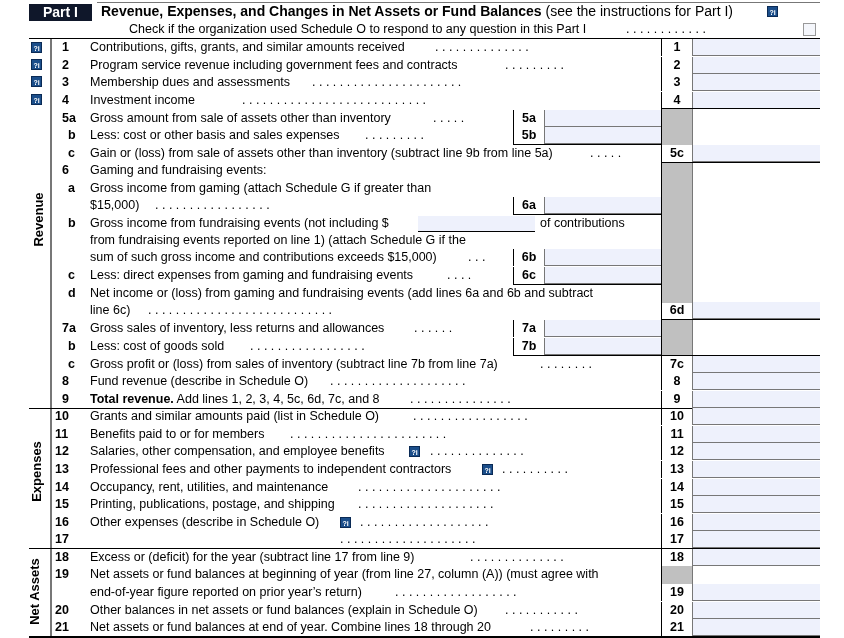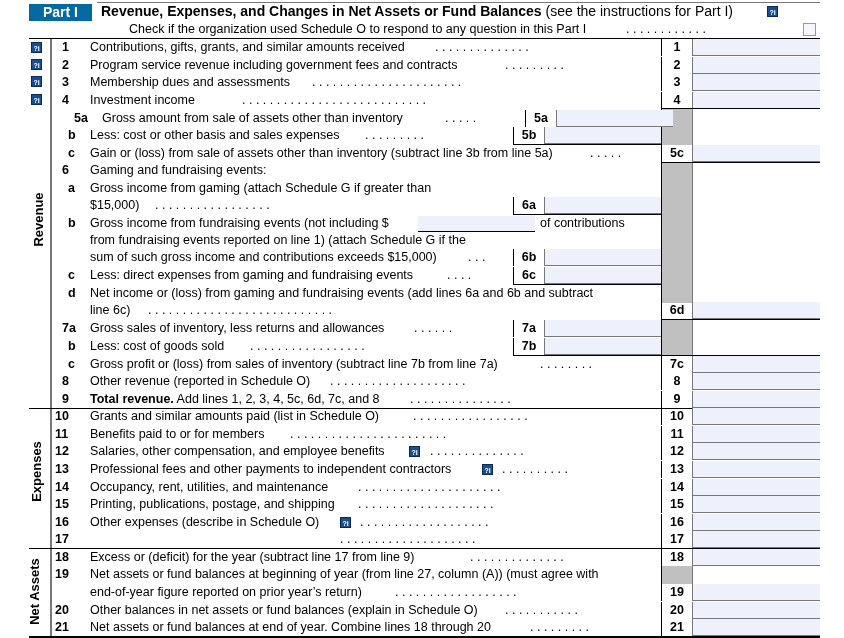--- a/index.html
+++ b/index.html
@@ -1,18 +1,18 @@
 <!DOCTYPE html>
 <html><head>
 <meta charset="utf-8">
 <style>
   html,body{margin:0;padding:0;background:#fff;}
   body{width:844px;height:638px;position:relative;overflow:hidden;font-family:"Liberation Sans",sans-serif;font-size:12.5px;color:#000;}
   .abs{position:absolute;}
-  .partbox{left:29px;top:4px;width:63px;height:17px;background:#0369a1;color:#fff;font-weight:bold;font-size:14px;line-height:17px;text-align:center;}
+  .partbox{left:29px;top:4px;width:63px;height:17px;background:#0f172a;color:#fff;font-weight:bold;font-size:14px;line-height:17px;text-align:center;}
   .title{left:101px;top:3px;font-size:14px;line-height:17px;white-space:nowrap;}
   .title b{font-weight:bold;}
   .hline{height:1px;background:#000;}
   .help{width:11px;height:11px;background:#1b4e8a;border:1px solid #0a2a55;color:#fff;font-size:7px;font-weight:bold;line-height:11px;text-align:center;box-sizing:border-box;}
   .row{position:absolute;height:17px;line-height:17px;white-space:nowrap;}
   .num{position:absolute;font-weight:bold;text-align:left;}
   .txt{position:absolute;left:90px;}
   .dots{position:absolute;letter-spacing:0;color:#000;}
   .mainlbl{position:absolute;left:661px;width:32px;text-align:center;font-weight:bold;border-left:1px solid #000;border-right:1px solid #777;box-sizing:border-box;height:17px;line-height:17px;}
   .maininp{position:absolute;left:693px;width:127px;height:17px;background:#eef1fc;border-bottom:1px solid #777;box-sizing:border-box;}
@@ -76,38 +76,38 @@
 </div>
 <div class="row" style="top:92px;left:0;width:844px;">
   <span class="num" style="left:62px;">4</span>
   <span class="txt">Investment income</span>
   <span class="dots" style="left:242px;">. . . . . . . . . . . . . . . . . . . . . . . . . . .</span>
   <span class="mainlbl">4</span>
   <span class="maininp"></span>
 </div>
 <div class="abs hline" style="left:661px;top:108px;width:159px;"></div>
 
-<div class="row" style="top:110px;left:12px;width:712px;">
+<div class="row" style="top:110px;left:0;width:712px;">
   <span class="num" style="left:62px;">5a</span>
   <span class="txt">Gross amount from sale of assets other than inventory</span>
   <span class="dots" style="left:433px;">. . . . .</span>
   <span class="sublbl">5a</span>
   <span class="subinp"></span>
 </div>
 <div class="row" style="top:127px;left:0;width:844px;">
   <span class="num" style="left:68px;">b</span>
   <span class="txt">Less: cost or other basis and sales expenses</span>
   <span class="dots" style="left:365px;">. . . . . . . . .</span>
   <span class="sublbl">5b</span>
   <span class="subinp"></span>
 </div>
 <div class="abs hline" style="left:513px;top:144px;width:148px;"></div>
 <div class="row" style="top:145px;left:0;width:844px;">
   <span class="num" style="left:68px;">c</span>
-  <span class="txt">Gain or (loss) from sale of assets other than inventory (subtract line 3b from line 5a)</span>
+  <span class="txt">Gain or (loss) from sale of assets other than inventory (subtract line 9b from line 5a)</span>
   <span class="dots" style="left:590px;">. . . . .</span>
   <span class="mainlbl">5c</span>
   <span class="maininp"></span>
 </div>
 <div class="abs hline" style="left:661px;top:162px;width:159px;"></div>
 
 <div class="row" style="top:162px;left:0;">
   <span class="num" style="left:62px;">6</span>
   <span class="txt">Gaming and fundraising events:</span>
 </div>
@@ -175,21 +175,21 @@
 <div class="row" style="top:356px;left:0;width:844px;">
   <span class="num" style="left:68px;">c</span>
   <span class="txt">Gross profit or (loss) from sales of inventory (subtract line 7b from line 7a)</span>
   <span class="dots" style="left:540px;">. . . . . . . .</span>
   <span class="mainlbl">7c</span>
   <span class="maininp"></span>
 </div>
 <div class="abs hline" style="left:661px;top:355px;width:159px;"></div>
 <div class="row" style="top:373px;left:0;width:844px;">
   <span class="num" style="left:62px;">8</span>
-  <span class="txt">Other revenue (reported in Schedule O)</span>
+  <span class="txt">Fund revenue (describe in Schedule O)</span>
   <span class="dots" style="left:330px;">. . . . . . . . . . . . . . . . . . . .</span>
   <span class="mainlbl">8</span>
   <span class="maininp"></span>
 </div>
 <div class="row" style="top:391px;left:0;width:844px;">
   <span class="num" style="left:62px;">9</span>
   <span class="txt"><b>Total revenue.</b><span> Add lines 1, 2, 3, 4, 5c, 6d, 7c, and 8</span></span>
   <span class="dots" style="left:410px;">. . . . . . . . . . . . . . .</span>
   <span class="mainlbl">9</span>
   <span class="maininp"></span>

